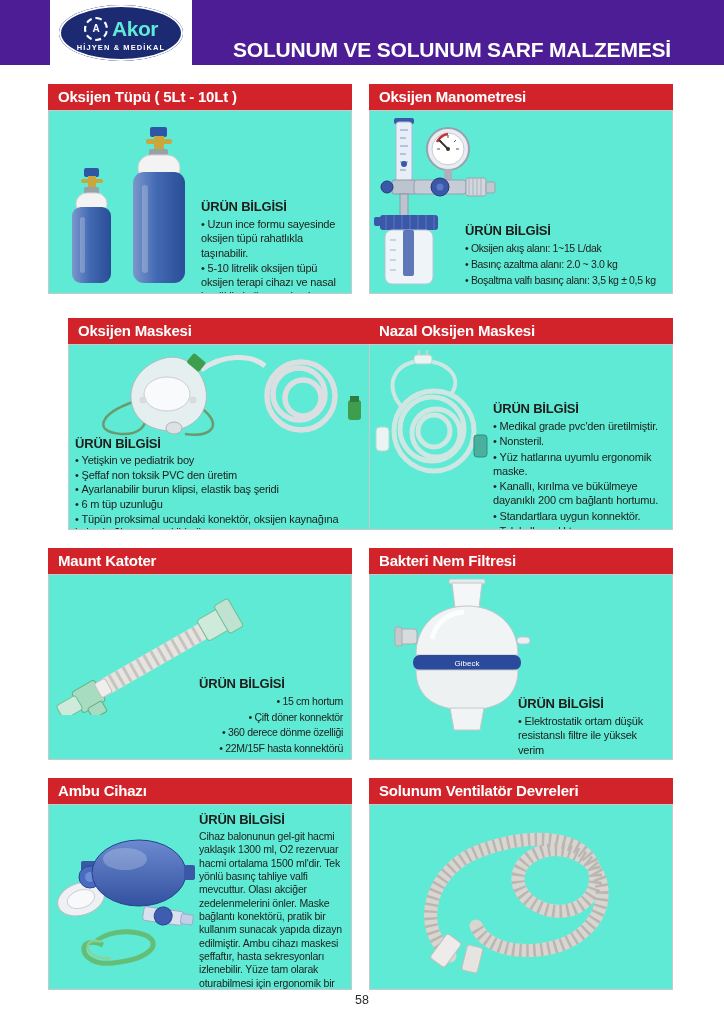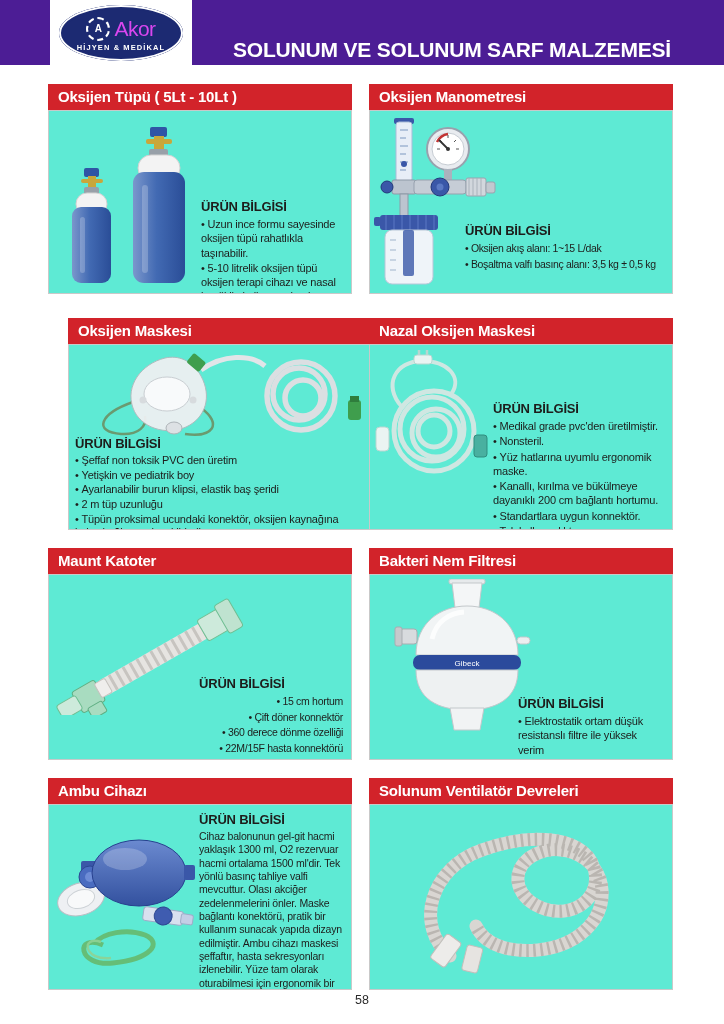--- a/index.html
+++ b/index.html
@@ -10,21 +10,21 @@
   .topbar{position:absolute;left:0;top:0;width:724px;height:65px;background:#4c1d95;}
   .logo-plate{position:absolute;left:50px;top:0;width:142px;height:65px;background:#ffffff;
               display:flex;align-items:center;justify-content:center;}
   .logo-oval{position:relative;width:124px;height:56px;background:#1c2a72;border-radius:50%;
              box-shadow:inset 0 0 0 2px #ffffff, inset 0 0 0 4px #1c2a72;
              display:flex;flex-direction:column;align-items:center;justify-content:center;}
   .logo-row{display:flex;align-items:center;gap:4px;margin-top:3px;}
   .emblem{width:20px;height:20px;border-radius:50%;border:2px dashed #ffffff;
           display:flex;align-items:center;justify-content:center;
           color:#ffffff;font-size:10px;font-weight:bold;flex:0 0 auto;}
-  .brand{color:#d946ef;font-size:21px;font-weight:normal;letter-spacing:-0.5px;line-height:1;text-align:right;}
+  .brand{color:#5eead4;font-size:21px;font-weight:bold;letter-spacing:-0.5px;line-height:1;text-align:right;}
   .tagline{color:#ffffff;font-size:7.5px;font-weight:bold;letter-spacing:1.1px;margin-top:2px;}
   .main-title{position:absolute;left:200px;right:20px;top:0;height:62px;
               display:flex;align-items:flex-end;justify-content:center;padding-bottom:6px;
               color:#ffffff;font-size:21px;font-weight:bold;letter-spacing:-0.2px;white-space:nowrap;}
 
   
   .card{position:absolute;width:304px;}
   .card-title{height:26px;background:#d2232a;color:#ffffff;font-size:15px;font-weight:bold;
               line-height:26px;padding-left:10px;letter-spacing:-0.2px;box-sizing:border-box;
               white-space:nowrap;overflow:hidden;}
@@ -151,20 +151,21 @@
         <rect x="6" y="99" width="58" height="15" rx="3" fill="#3a57a8"></rect>
         <path d="M12 99v15M20 99v15M28 99v15M36 99v15M44 99v15M52 99v15M60 99v15" stroke="#5b79c4"></path>
         <rect x="11" y="114" width="48" height="54" rx="7" fill="#eff4f9" stroke="#b7c6d8"></rect>
         <rect x="29" y="114" width="11" height="46" rx="2" fill="#3a57a8" opacity="0.8"></rect>
         <path d="M16 124h6M16 134h6M16 144h6M16 154h6" stroke="#9fb4cc"></path>
       </svg>
       <div class="info i2 nowrap">
         <div class="info-h">ÜRÜN BİLGİSİ</div>
         <div class="blist">
           <div class="bullet">Oksijen akış alanı: 1~15 L/dak</div>
+          <div class="bullet">Basınç azaltma alanı: 2.0 ~ 3.0 kg</div>
           <div class="bullet">Boşaltma valfı basınç alanı: 3,5 kg ± 0,5 kg</div>
         </div>
       </div>
     </div>
   </div>
 
   <div class="card c3">
     <div class="card-title">Oksijen Maskesi</div>
     <div class="card-body">
       <svg class="fig f3" width="295" height="92" viewBox="0 0 295 92">
@@ -183,24 +184,24 @@
         <circle cx="70" cy="52" r="3.5" fill="#d7dbde"></circle>
         <circle cx="120" cy="52" r="3.5" fill="#d7dbde"></circle>
         <ellipse cx="101" cy="80" rx="8" ry="6" fill="#dde1e4" stroke="#aeb4b8"></ellipse>
         <g transform="rotate(40 122 16)">
             <rect x="114" y="8" width="16" height="12" rx="2" fill="#3f9e4d"></rect>
           </g>
       </svg>
       <div class="info i3">
         <div class="info-h">ÜRÜN BİLGİSİ</div>
         <div class="blist">
+          <div class="bullet">Yetişkin ve pediatrik boy</div>
           <div class="bullet">Şeffaf non toksik PVC den üretim</div>
-          <div class="bullet">Yetişkin ve pediatrik boy</div>
           <div class="bullet">Ayarlanabilir burun klipsi, elastik baş şeridi</div>
-          <div class="bullet">2 m tüp uzunluğu</div>
+          <div class="bullet">6 m tüp uzunluğu</div>
           <div class="bullet">Tüpün proksimal ucundaki konektör, oksijen kaynağına kolay bağlanacak şekildedir.</div>
         </div>
       </div>
     </div>
   </div>
 
   <div class="card c4">
     <div class="card-title">Nazal Oksijen Maskesi</div>
     <div class="card-body">
       <svg class="fig f4" width="120" height="140" viewBox="0 0 120 140">

